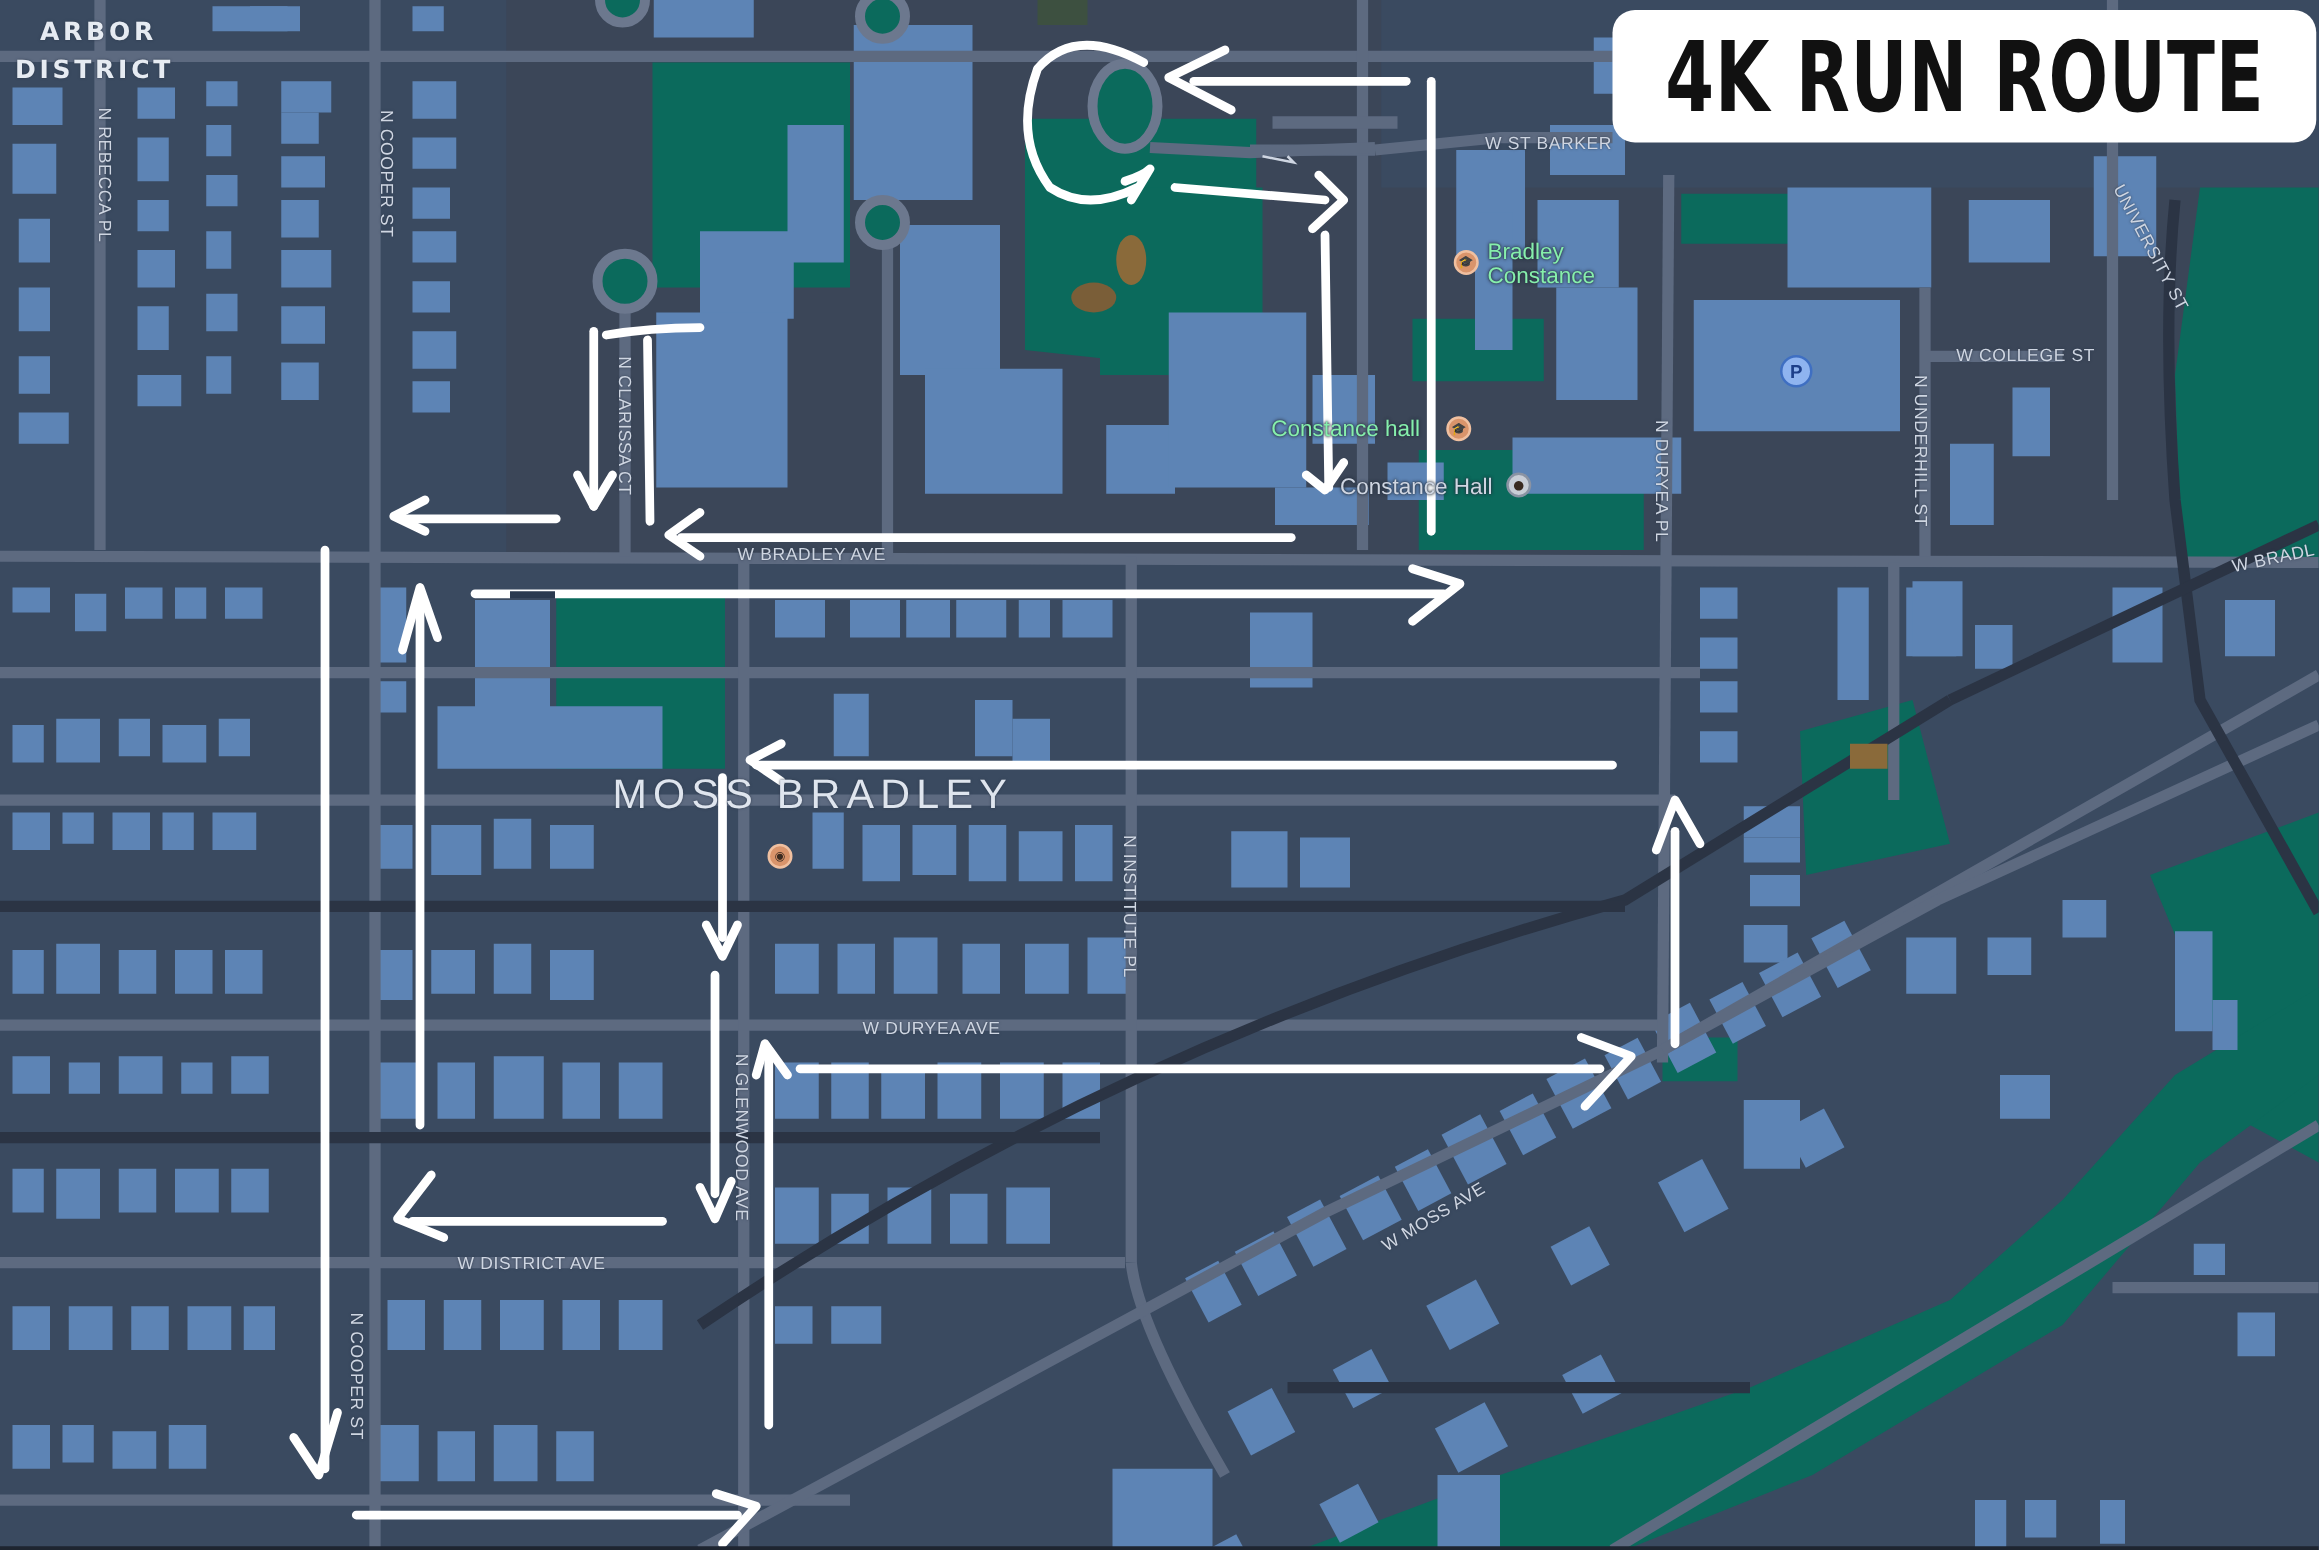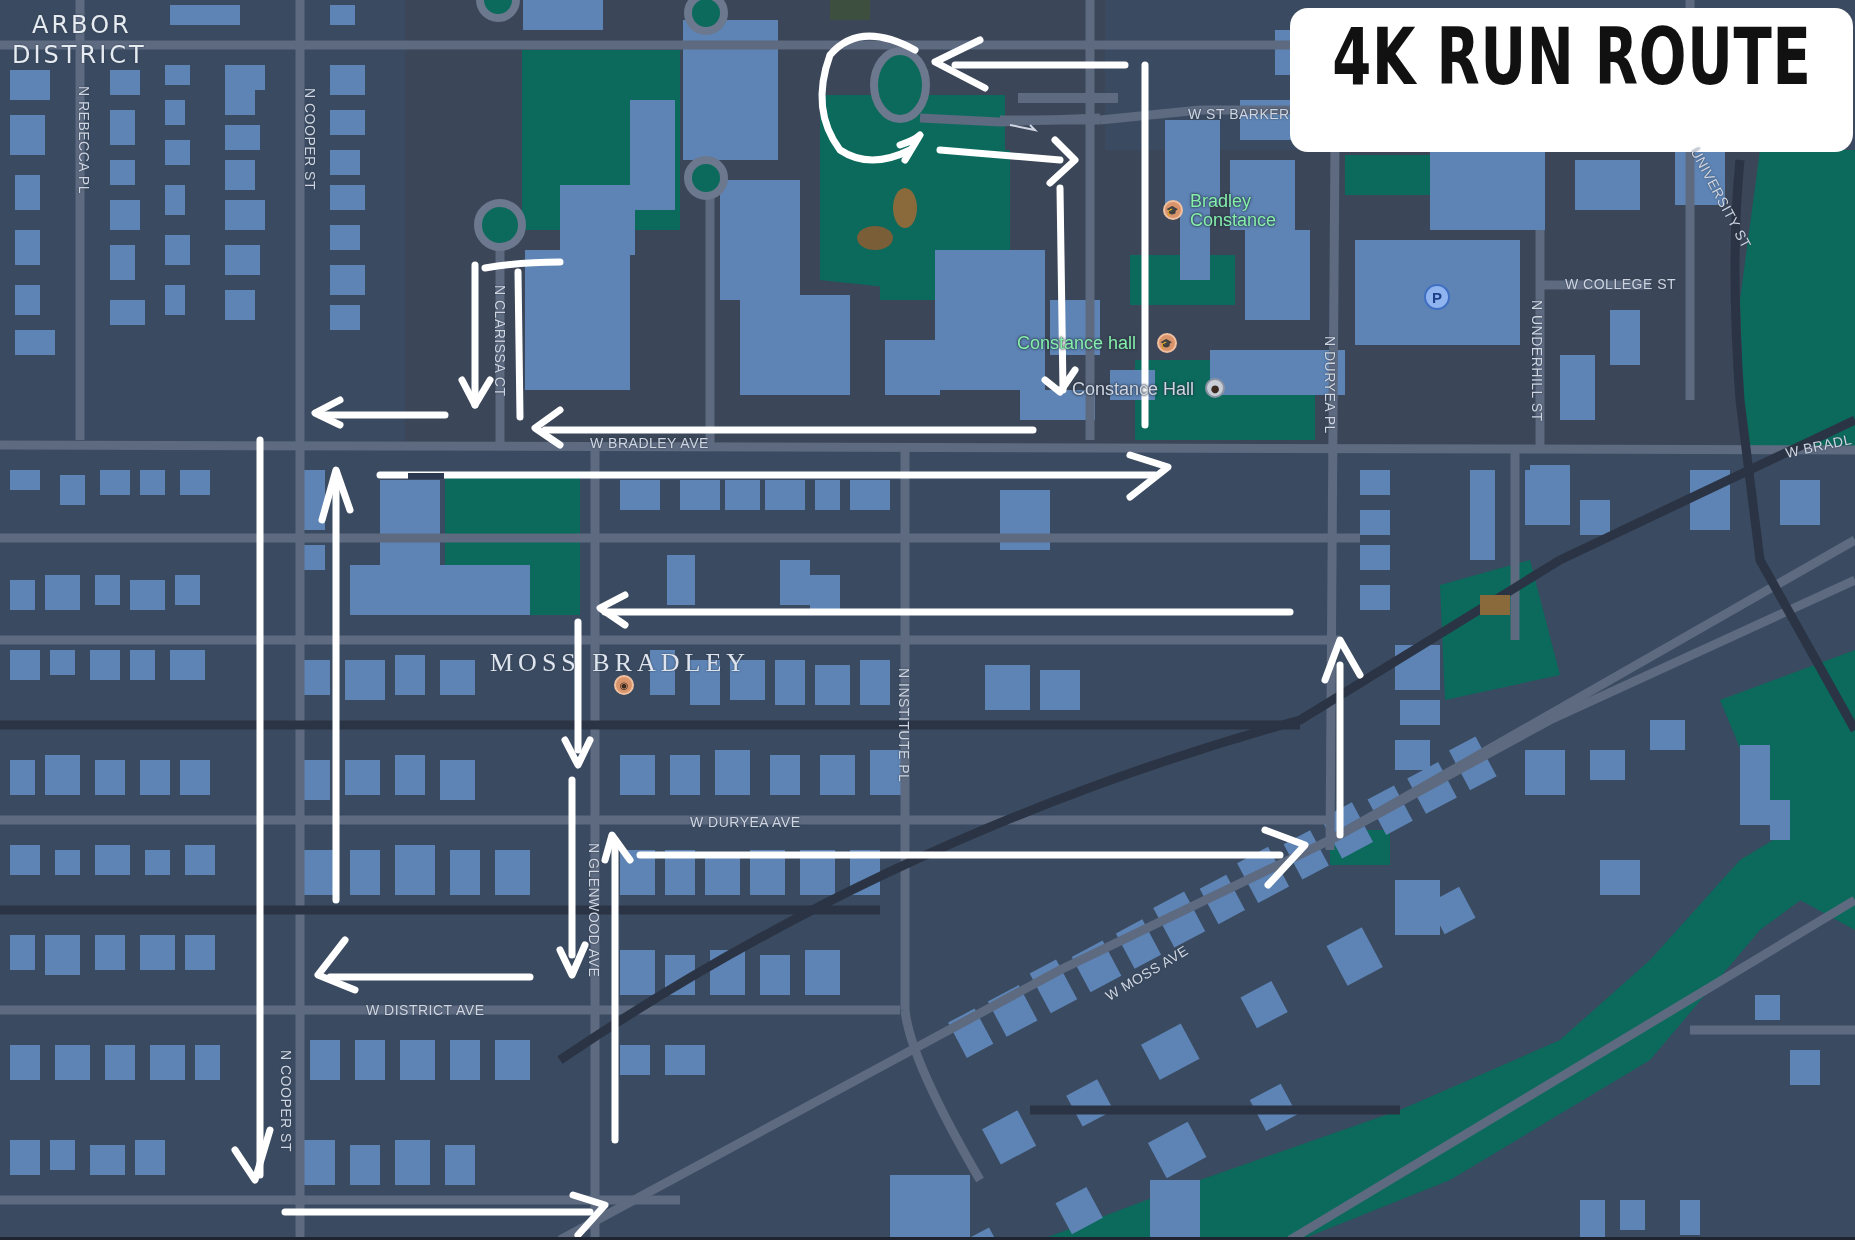--- a/index.html
+++ b/index.html
@@ -1,24 +1,24 @@
 <!DOCTYPE html>
 <html><head>
 <meta charset="utf-8">
 <style>
   html, body { margin: 0; padding: 0; background: #3a4a60; }
   body { width: 1855px; height: 1240px; overflow: hidden; position: relative; font-family: "DejaVu Sans", sans-serif; }
   #map { position: absolute; left: 0; top: 0; width: 1855px; height: 1240px; }
   .label { position: absolute; color: #cfd6e2; font-family: "Liberation Sans", sans-serif; font-size: 14px; letter-spacing: 0.5px; white-space: nowrap; text-shadow: 0 0 2px #2e3a4c; }
   .label.vert { writing-mode: vertical-rl; }
-  .label.district { font-family: "DejaVu Sans", sans-serif; font-size: 24px; letter-spacing: 3px; color: #e6ebf2; line-height: 30px; font-weight: 400; }
-  .label.neigh { font-family: Liberation Serif, serif; font-size: 26px; letter-spacing: 5px; color: #dfe5ee; margin-top: 32px; }
+  .label.district { font-family: "DejaVu Sans", sans-serif; font-size: 20px; letter-spacing: 3px; color: #e6ebf2; line-height: 30px; font-weight: 700; }
+  .label.neigh { font-family: Liberation Sans, sans-serif; font-size: 33px; letter-spacing: 5px; color: #dfe5ee; }
   .poi { position: absolute; color: #86efac; font-family: "Liberation Sans", sans-serif; font-size: 18px; line-height: 19px; text-shadow: 0 0 3px #27313f, 0 0 2px #27313f; white-space: nowrap; }
   .poi-dot { position: absolute; width: 20px; height: 20px; border-radius: 50%; background: #d9946b; border: 2px solid #f0c0a0; box-sizing: border-box; display: flex; align-items: center; justify-content: center; font-size: 10px; color: #3a2a20; }
-  .title-card { position: absolute; left: 1290px; top: 8px; width: 563px; height: 144px; background: #ffffff; border-radius: 18px; display: flex; align-items: flex-start; justify-content: center; }
+  .title-card { position: absolute; left: 1290px; top: 8px; width: 563px; height: 106px; background: #ffffff; border-radius: 18px; display: flex; align-items: center; justify-content: center; }
   .title-card span { font-family: "DejaVu Sans", sans-serif; font-weight: bold; font-size: 78px; color: #111111; transform: scaleX(0.72); transform-origin: center; margin-top: 4px; letter-spacing: 1px; white-space: nowrap; }
   .parking { position: absolute; left: 1424px; top: 284px; width: 26px; height: 26px; border-radius: 50%; background: #8fb4f0; border: 2px solid #3f6fc2; box-sizing: border-box; color: #1d3f8a; font-weight: bold; font-family: "Liberation Sans", sans-serif; font-size: 15px; display: flex; align-items: center; justify-content: center; }
   .bottom-strip { position: absolute; left: 0; top: 1237px; width: 1855px; height: 3px; background: #1e2530; }
 </style>
 </head>
 <body>
 
 <svg id="map" viewBox="0 0 1855 1240" xmlns="http://www.w3.org/2000/svg">
 
   <rect x="0" y="0" width="1855" height="1240" fill="#3a4a60"></rect>

